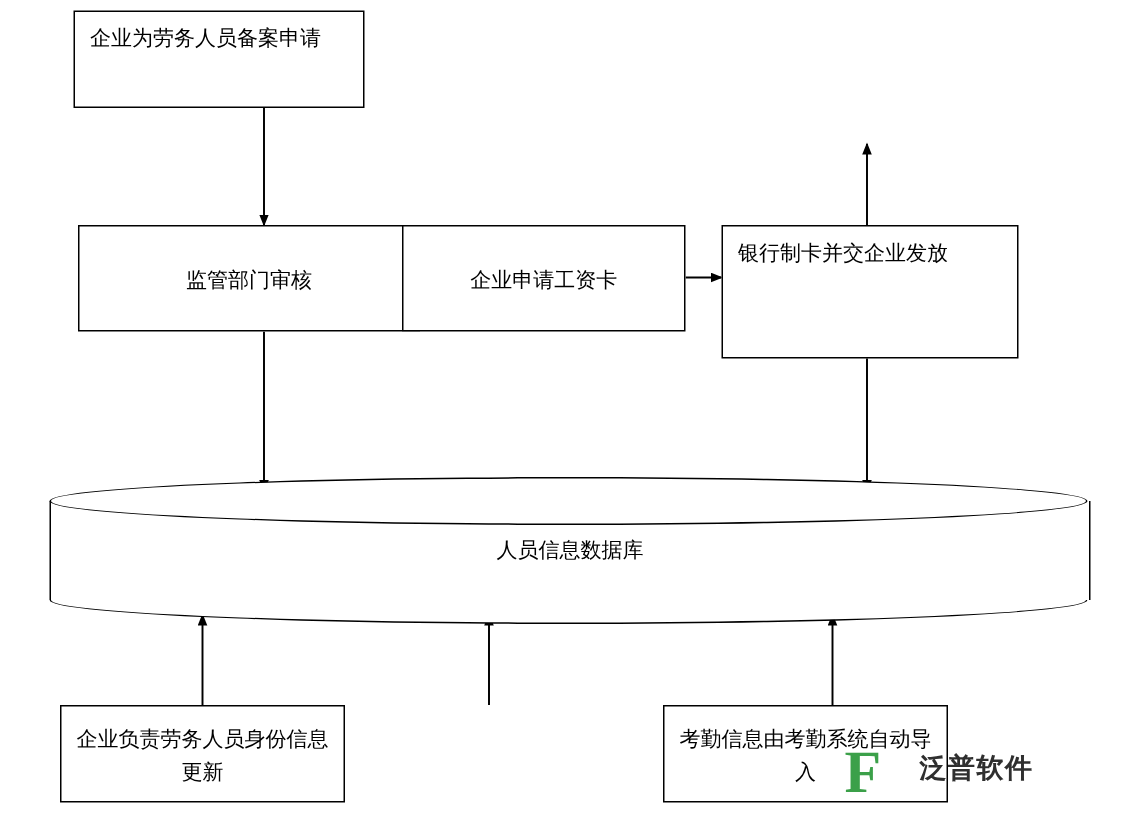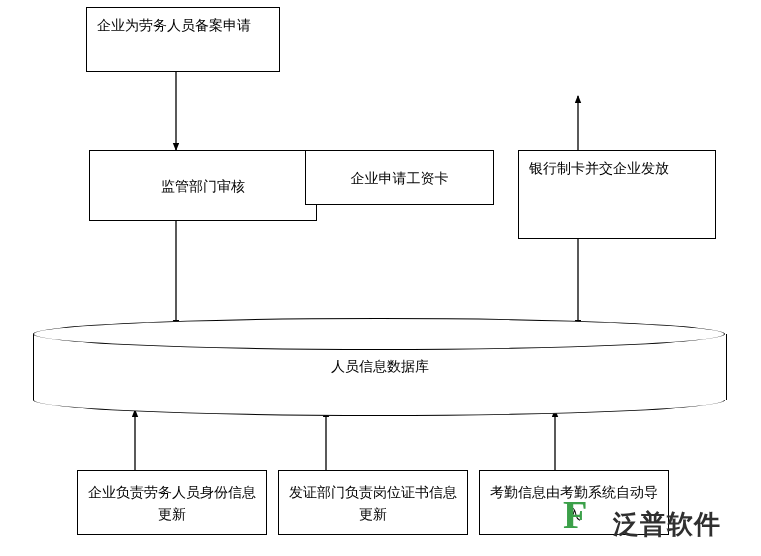--- a/index.html
+++ b/index.html
@@ -22,21 +22,20 @@
     position: absolute;
     box-sizing: border-box;
     border: 1px solid #000000;
     background: #ffffff;
     color: #000000;
     font-size: 14px;
     line-height: 22px;
     padding: 6px 10px;
     text-align: left;
     white-space: pre-wrap;
-    margin-left: 37px;
   }
   .node.center {
     display: flex;
     align-items: center;
     justify-content: center;
     text-align: center;
     padding: 4px 8px;
   }
   .node.topleft {
     display: block;
@@ -115,22 +114,22 @@
     height: 42px;
     color: #3ba049;
     font-size: 40px;
     line-height: 42px;
     font-family: "Liberation Serif", serif;
     font-weight: bold;
   }
   .logo .txt {
     position: absolute;
     left: 50px;
-    top: 16px;
-    font-size: 26px;
+    top: 4px;
+    font-size: 18px;
     line-height: 32px;
     color: #2f2f2f;
     font-weight: bold;
     letter-spacing: 1px;
   }
   .logo .url {
     position: absolute;
     left: 52px;
     top: 33px;
     font-size: 13px;
@@ -169,35 +168,34 @@
       <path d="M326,470 L326,410"></path>
 
       <path d="M555,470 L555,410"></path>
     </g>
   </svg>
 
   <div class="node topleft" style="left:49px; top:7px; width:194px; height:65px;">企业为劳务人员备案申请</div>
 
   <div class="node center" style="left:52px; top:150px; width:228px; height:71px;">监管部门审核</div>
 
-  <div class="node center" style="left:268px; top:150px; width:189px; height:55px;">企业申请工资卡</div>
+  <div class="node center" style="left:268px; top:150px; width:189px; height:71px;">企业申请工资卡</div>
 
   <div class="node topleft" style="left:481px; top:150px; width:198px; height:89px;">银行制卡并交企业发放</div>
 
 
   <div class="db" style="left:33px; top:318px; width:692px; height:98px;">
     <div class="body"></div>
     <div class="bot-ell"></div>
     <div class="top-ell"></div>
     <div class="label">人员信息数据库</div>
   </div>
 
   <div class="node center" style="left:40px; top:470px; width:190px; height:65px;">企业负责劳务人员身份信息更新</div>
 
-  <div class="node center" style="left:241px; top:470px; width:190px; height:65px;">发证部门负责岗位证书信息更新</div>
 
   <div class="node center" style="left:442px; top:470px; width:190px; height:65px;">考勤信息由考勤系统自动导入</div>
 
   <div class="logo">
     <div class="mark">F</div>
     <div class="txt">泛普软件</div>
   </div>
 
 </div>
 

